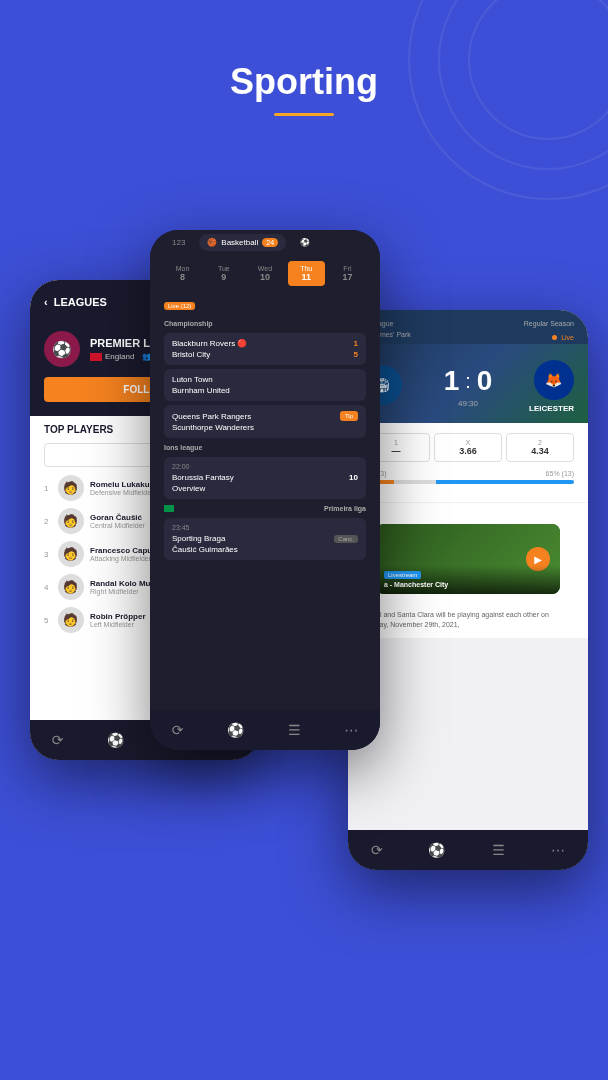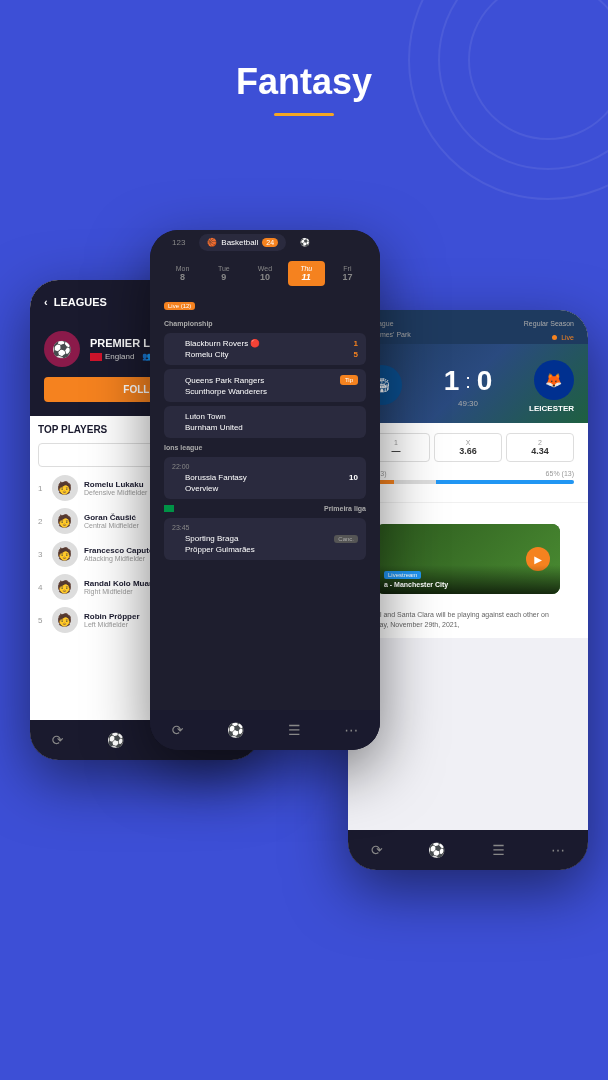--- a/index.html
+++ b/index.html
@@ -187,21 +187,21 @@
       bottom: 0;
       left: 0;
       right: 0;
       height: 2px;
       background: #f5821f;
     }
 
     
     .top-players {
       background: white;
-      padding: 8px 8px;
+      padding: 8px 14px;
     }
     .top-players-title {
       font-size: 10px;
       font-weight: 800;
       color: #1a1a2e;
       margin-bottom: 8px;
     }
     .filter-select {
       border: 1px solid #ddd;
       border-radius: 4px;
@@ -373,21 +373,20 @@
       display: block;
       font-weight: 700;
       font-size: 9px;
     }
     .day-tab.active {
       background: #f5821f;
     }
     .day-tab.active .day-name,
     .day-tab.active .day-num {
       color: white;
-      font-style: italic;
     }
 
     
     .match-section {
       padding: 4px 14px;
     }
     .match-league-header {
       display: flex;
       align-items: center;
       justify-content: space-between;
@@ -416,21 +415,20 @@
       gap: 2px;
     }
     .match-team {
       display: flex;
       align-items: center;
       justify-content: space-between;
     }
     .match-team-name {
       font-size: 8px;
       color: white;
-      margin-left: 13px;
     }
     .match-score {
       font-size: 8px;
       color: white;
       font-weight: 700;
     }
     .match-score.live { color: #f5821f; }
     .live-badge {
       background: #f5821f;
       color: white;
@@ -759,21 +757,21 @@
 <body>
 
 <div class="bg-circles">
   <div class="bg-circle bg-circle-1"></div>
   <div class="bg-circle bg-circle-2"></div>
   <div class="bg-circle bg-circle-3"></div>
 </div>
 
 <div class="header">
   <div class="header-title">
-    <div>Fantasy</div>
+    <div>Sporting</div>
   </div>
   <div class="header-underline"></div>
 </div>
 
 <div class="phones-container">
 
   <div class="phone-left">
     <div class="phone-left-inner">
 
       <div class="leagues-header">
@@ -933,45 +931,45 @@
           <span class="match-league-name">Championship</span>
         </div>
 
         <div class="match-item">
           <div class="match-teams">
             <div class="match-team">
               <span class="match-team-name">Blackburn Rovers 🔴</span>
               <span class="match-score live">1</span>
             </div>
             <div class="match-team">
-              <span class="match-team-name">Romelu City</span>
+              <span class="match-team-name">Bristol City</span>
               <span class="match-score live">5</span>
+            </div>
+          </div>
+        </div>
+
+        <div class="match-item">
+          <div class="match-teams">
+            <div class="match-team">
+              <span class="match-team-name">Luton Town</span>
+            </div>
+            <div class="match-team">
+              <span class="match-team-name">Burnham United</span>
             </div>
           </div>
         </div>
 
         <div class="match-item">
           <div class="match-teams">
             <div class="match-team">
               <span class="match-team-name">Queens Park Rangers</span>
               <button class="tip-btn">Tip</button>
             </div>
             <div class="match-team">
               <span class="match-team-name">Scunthorpe Wanderers</span>
-            </div>
-          </div>
-        </div>
-
-        <div class="match-item">
-          <div class="match-teams">
-            <div class="match-team">
-              <span class="match-team-name">Luton Town</span>
-            </div>
-            <div class="match-team">
-              <span class="match-team-name">Burnham United</span>
             </div>
           </div>
         </div>
 
         <div class="match-league-header">
           <span class="match-league-name">Ions league</span>
         </div>
 
         <div class="match-item">
           <div class="match-time">22:00</div>
@@ -992,21 +990,21 @@
         </div>
 
         <div class="match-item">
           <div class="match-time">23:45</div>
           <div class="match-teams">
             <div class="match-team">
               <span class="match-team-name">Sporting Braga</span>
               <span class="cancel-badge">Canc.</span>
             </div>
             <div class="match-team">
-              <span class="match-team-name">Pröpper Guimarães</span>
+              <span class="match-team-name">Čaušić Guimarães</span>
             </div>
           </div>
         </div>
 
       </div>
 
       <div class="schedule-bottom-nav">
         <span class="nav-icon">⟳</span>
         <span class="nav-icon active">⚽</span>
         <span class="nav-icon">☰</span>

